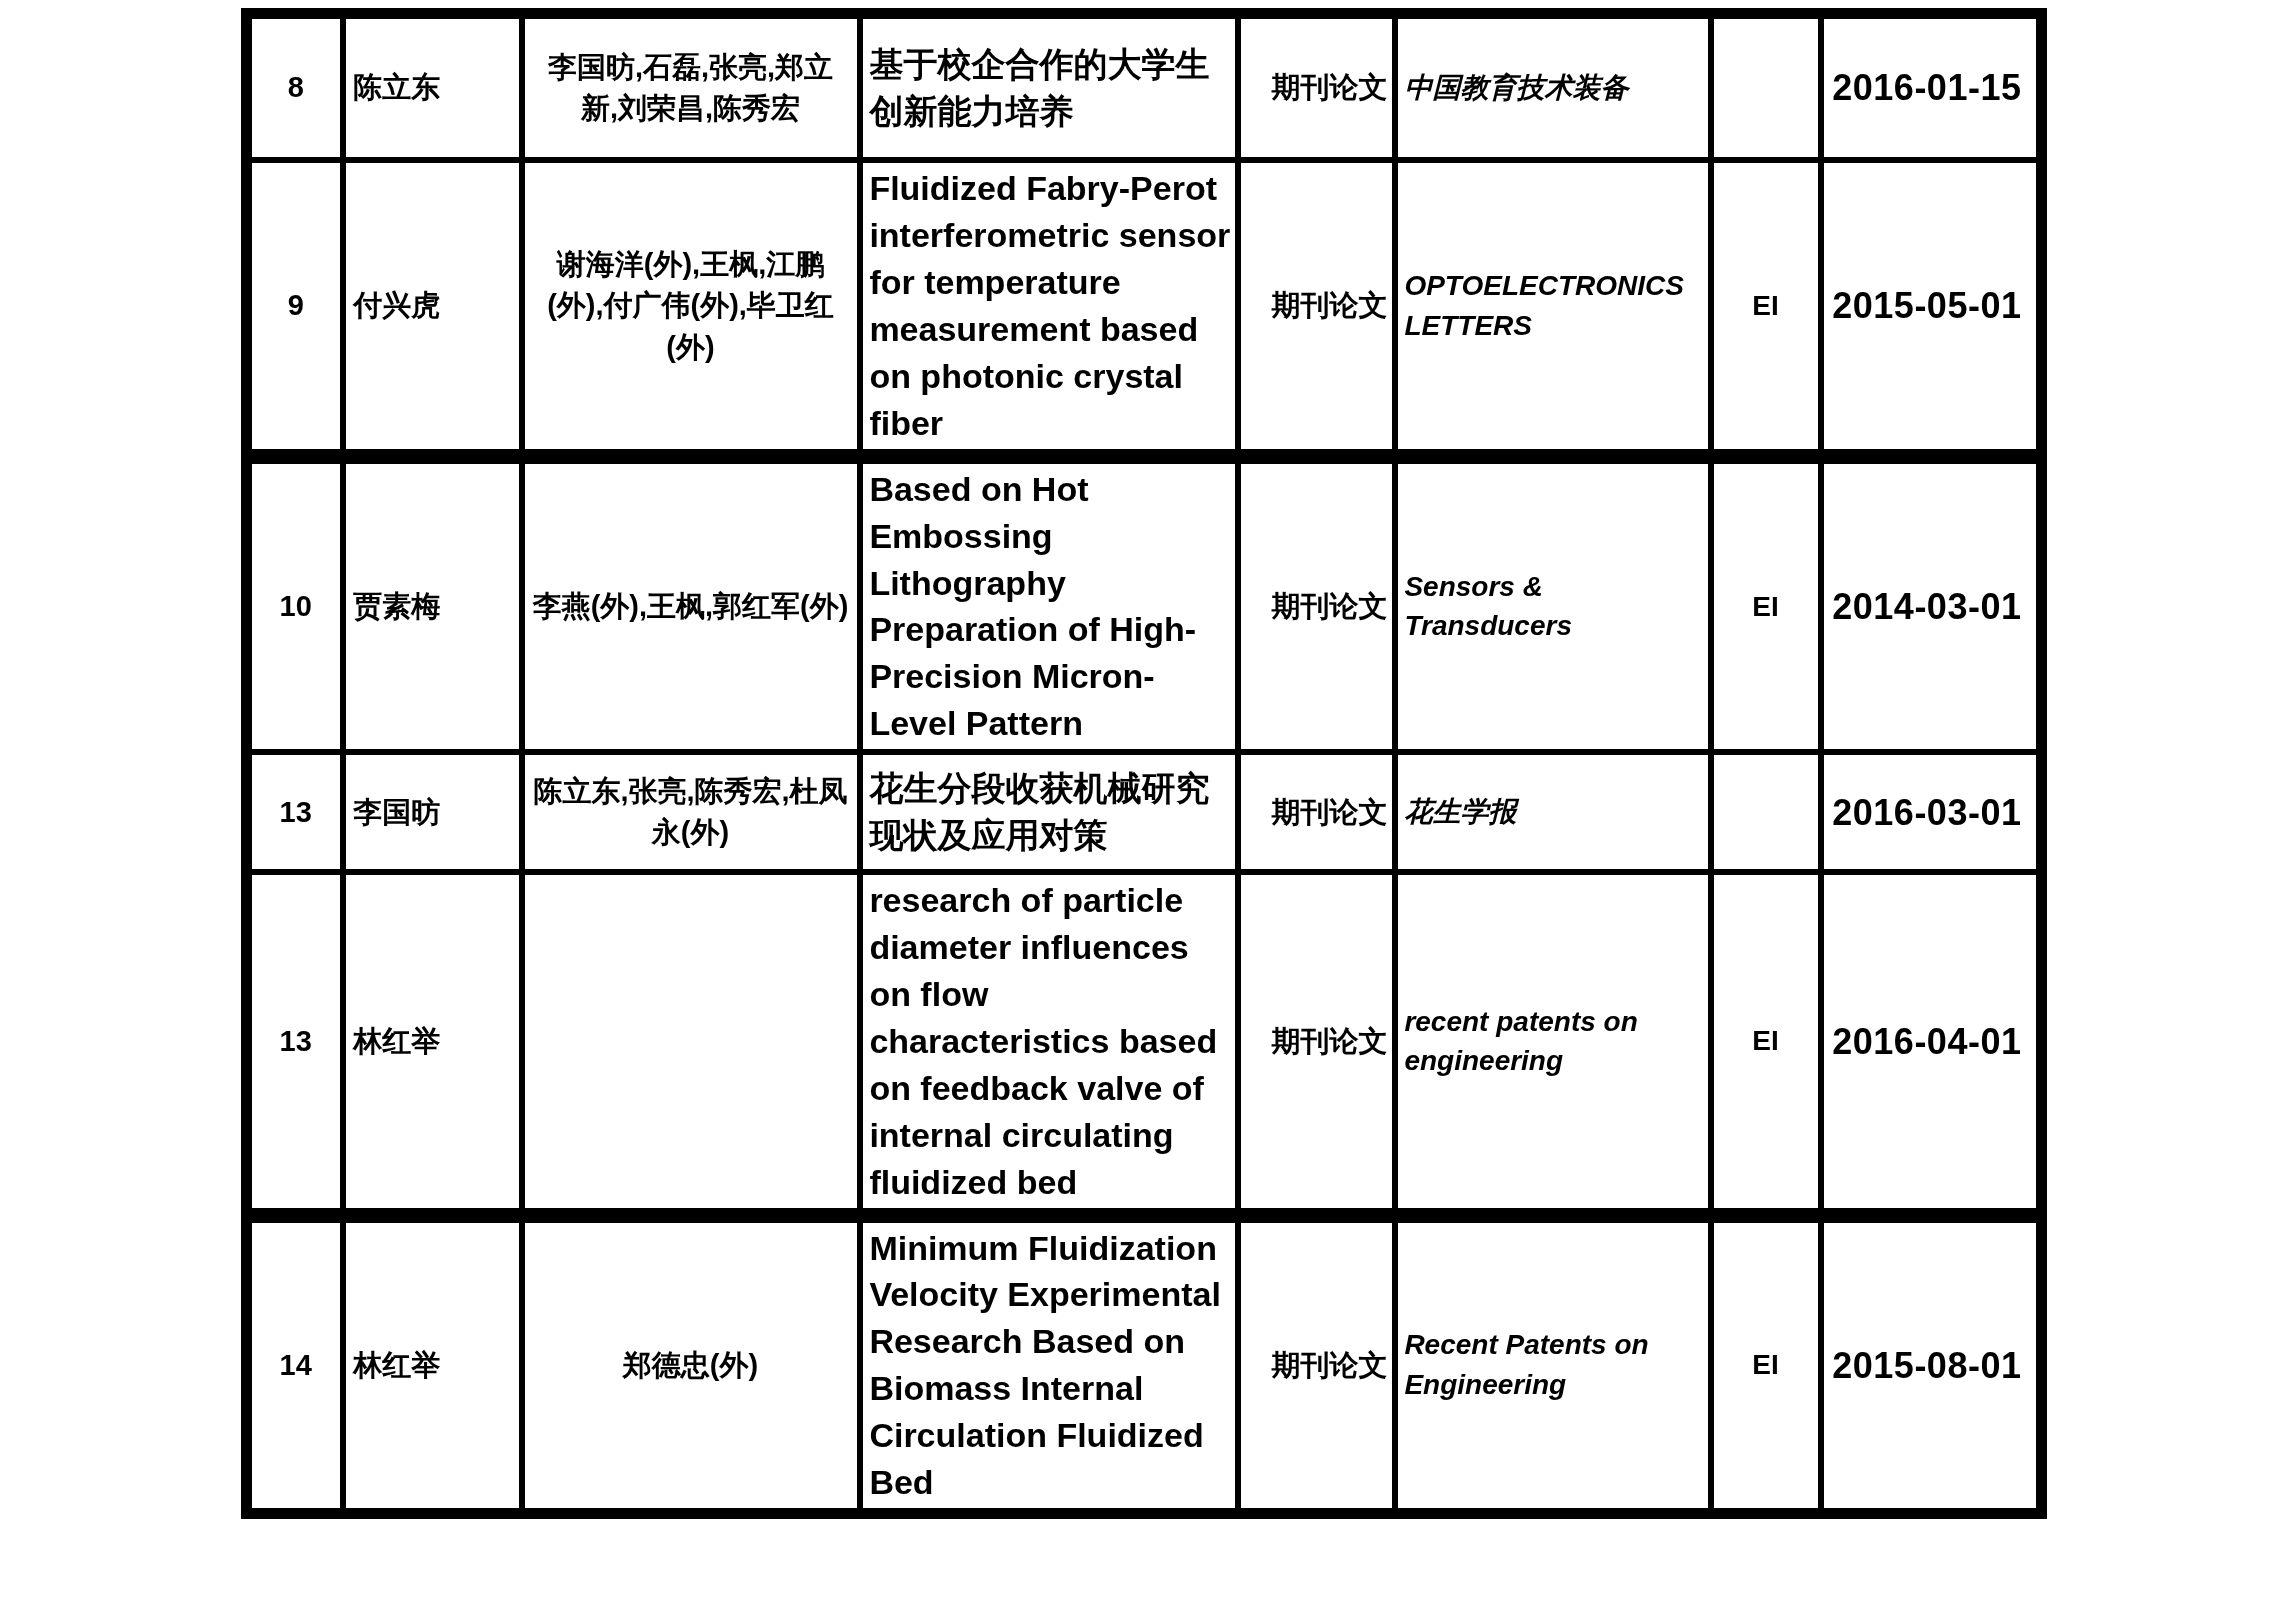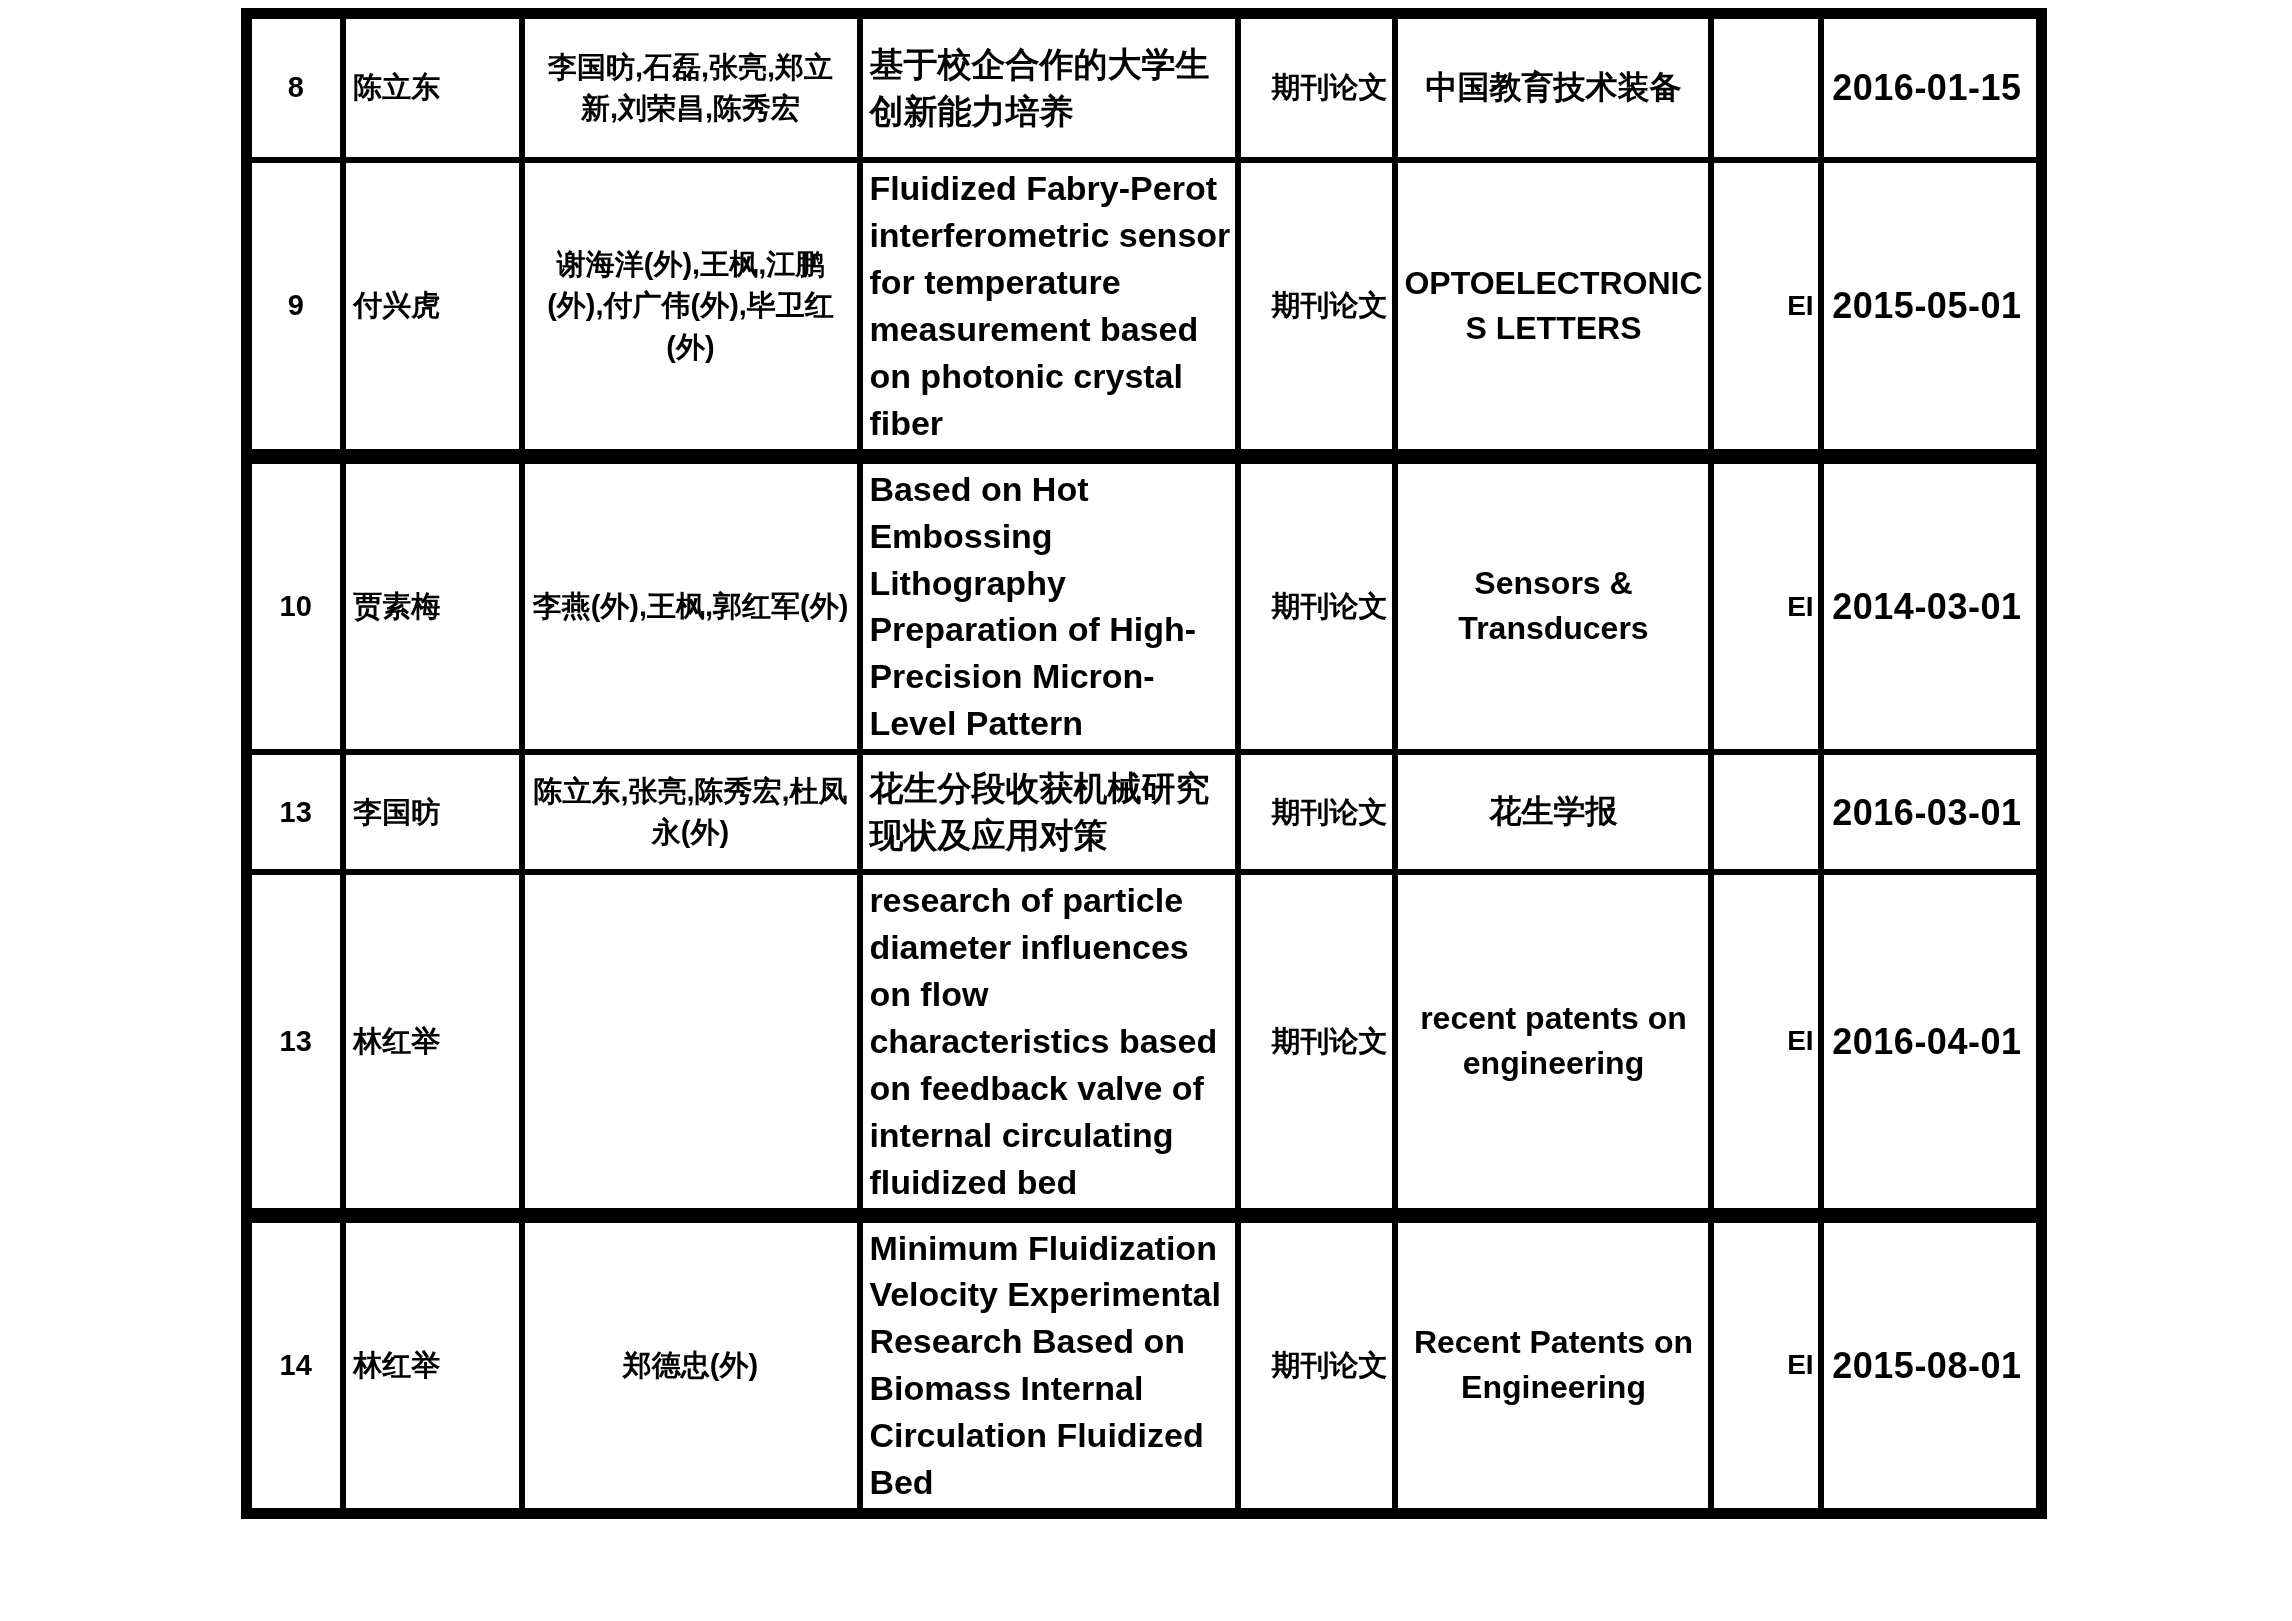--- a/index.html
+++ b/index.html
@@ -38,22 +38,22 @@
   tbody tr:nth-child(4){height:120px;}
   tbody tr:nth-child(5){height:114px;}
   tbody tr:nth-child(6){height:259px;}
   tbody tr:nth-child(7){height:227px;}
   
   td:nth-child(1){text-align:center;}
   td:nth-child(2){text-align:left;padding-left:7.8px;}
   td:nth-child(3){text-align:center;padding-left:5.9px;padding-right:5.9px;}
   td:nth-child(4){text-align:left;padding-left:6.9px;padding-right:3.9px;font-size:34px;line-height:1.38;}
   td:nth-child(5){text-align:right;padding-left:5.9px;}
-  td:nth-child(6){text-align:center;padding-left:6.9px;padding-right:4.9px;font-size:32px;overflow-wrap:anywhere;}
-  td:nth-child(7){text-align:right;padding-left:3.9px;font-size:28px;}
+  td:nth-child(6){text-align:left;padding-left:6.9px;padding-right:4.9px;font-size:28px;overflow-wrap:anywhere;font-style:italic;}
+  td:nth-child(7){text-align:center;padding-left:3.9px;font-size:28px;}
   td:nth-child(8){text-align:left;padding-left:8.8px;font-size:36px;letter-spacing:0.5px;}
 </style>
 </head>
 <body>
 
 <div>
   <table class="pub-table">
     <colgroup>
       <col style="width:96px">
       <col style="width:179px">

